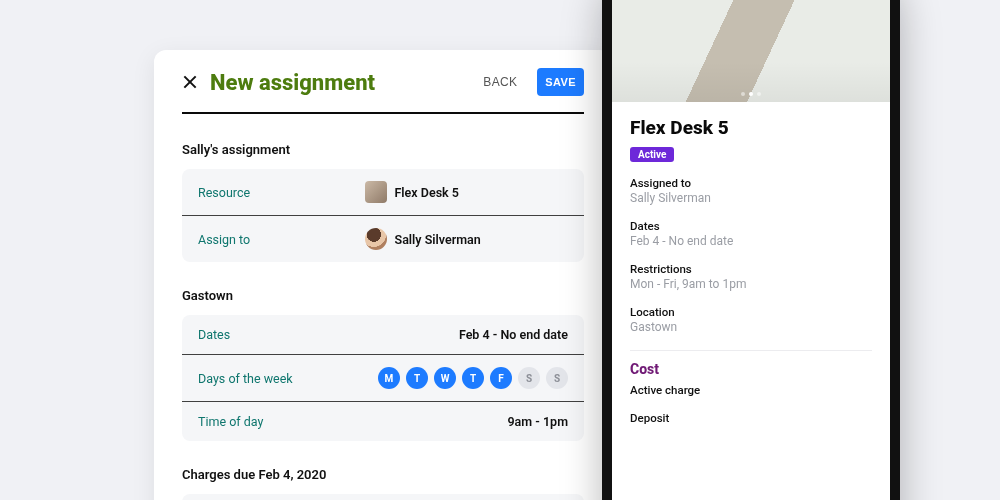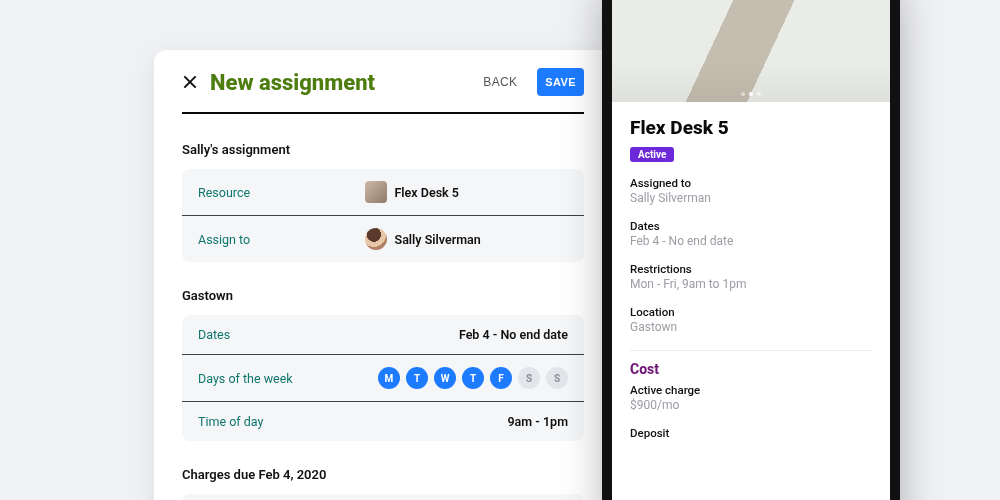--- a/index.html
+++ b/index.html
@@ -151,21 +151,20 @@
         </div>
         <div class="field">
           <div class="field-label">Location</div>
           <div class="field-value">Gastown</div>
         </div>
 
         <hr class="phone-hr">
         <div class="cost-title">Cost</div>
         <div class="field" style="margin-top:6px">
           <div class="field-label">Active charge</div>
-          <div class="field-value">$900/mo</div>
         </div>
         <div class="field">
           <div class="field-label">Deposit</div>
         </div>
       </div>
     </div>
   </div>
 
 </div>
 

